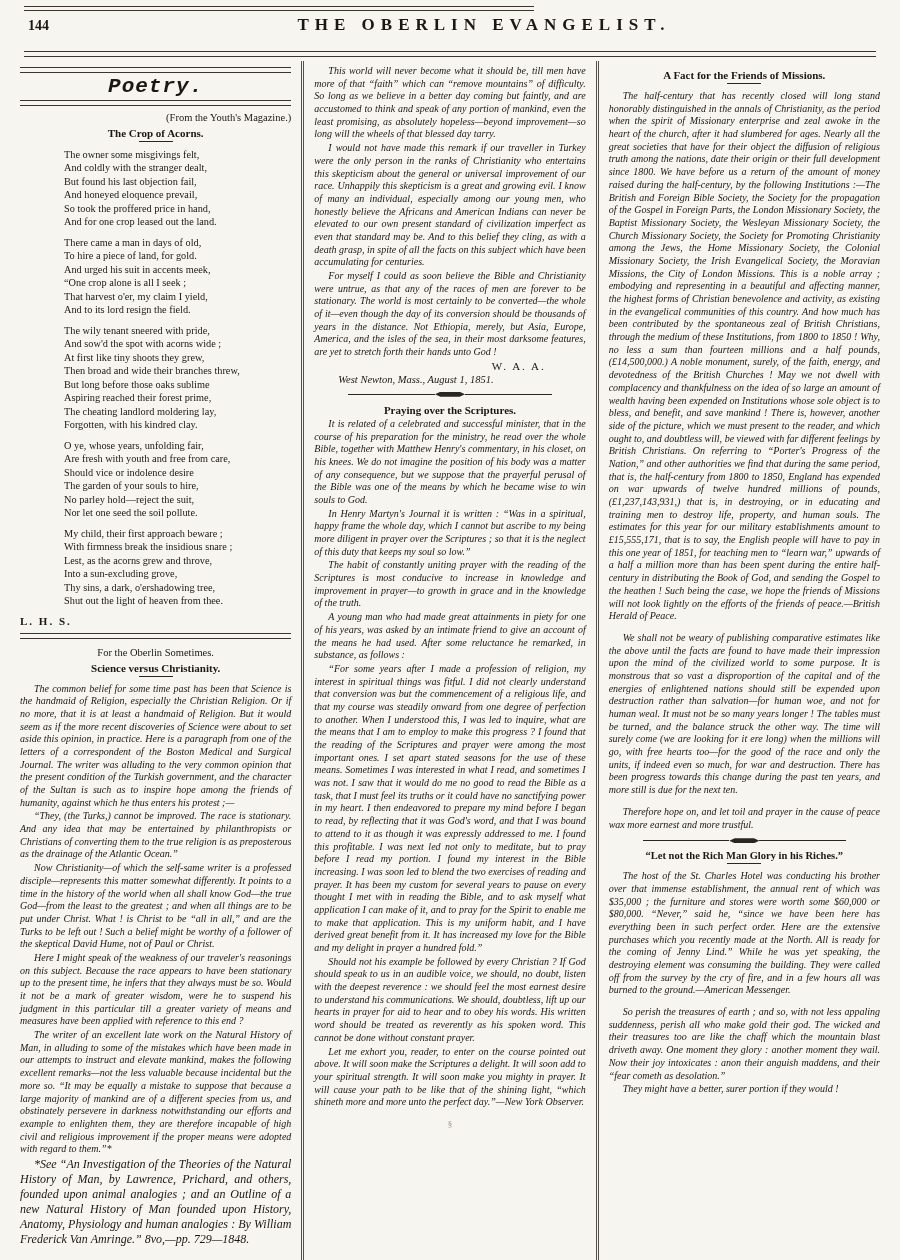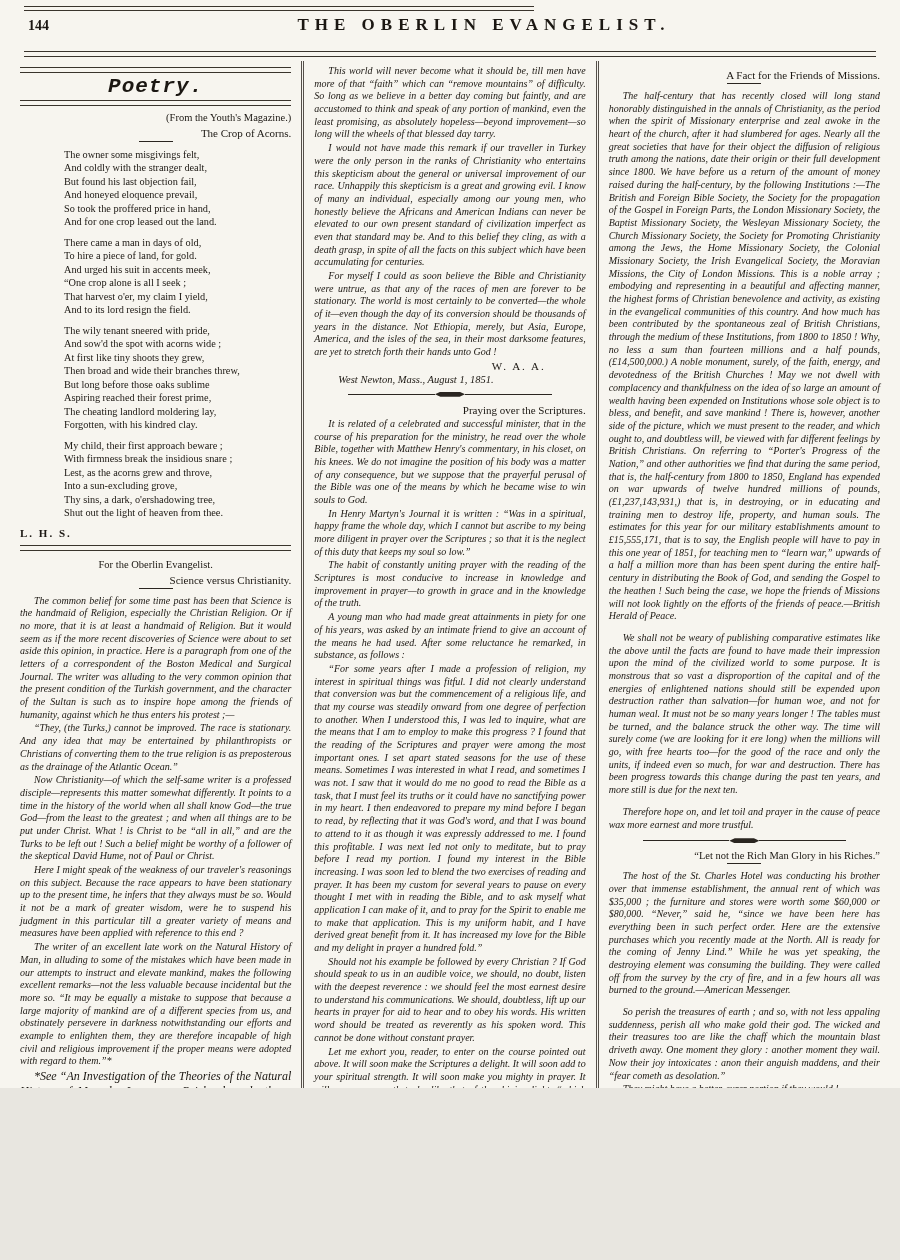--- a/index.html
+++ b/index.html
@@ -1,35 +1,35 @@
 <!DOCTYPE html>
 <html><head>
 <meta charset="utf-8">
 <style>
   html,body { margin:0; padding:0; }
   body { background:#e8e6e0; font-family:"Liberation Serif","DejaVu Serif",serif; }
   .page {
-    position:relative; width:900px; height:1088px; margin:0 auto;
+    position:relative; width:900px; height:1260px; margin:0 auto;
     background:#f7f5ef; color:#1b1712; overflow:hidden;
     box-sizing:border-box; padding:6px 10px 0 10px;
   }
   .top-frag { height:3px; border-top:1px solid #3a342c; border-bottom:1px solid #3a342c; width:58%; margin-left:14px; }
   .hdr { display:flex; align-items:baseline; height:30px; margin-top:4px; }
   .pageno { font-weight:bold; font-size:14px; width:170px; padding-left:18px; }
   .masthead { flex:1; text-align:center; font-size:17px; font-weight:bold; letter-spacing:6px; margin:0; transform:translateX(-60px); }
   .hdr-rule { height:4px; border-top:1px solid #3a342c; border-bottom:1px solid #3a342c; margin:6px 14px 0 14px; }
   .columns { display:flex; margin-top:4px; height:1208px; overflow:hidden; }
   .col { flex:1 1 0; padding:4px 10px 0 10px; overflow:hidden; }
   .col + .col { border-left:3px double #55504a; }
   p { margin:0 0 1px 0; font-size:10px; line-height:1.27; text-align:justify; text-indent:14px;font-style:italic; }
   .poetry-head { text-align:center; font-size:21px; font-weight:bold; font-style:italic; margin:2px 0;
                  font-family:Liberation Mono, monospace; letter-spacing:1px; }
   .dbl-rule { height:4px; border-top:1px solid #3a342c; border-bottom:1px solid #3a342c; margin:2px 0; }
   .source { text-align:right; font-size:10.5px; margin-top:6px; }
-  .article-title { text-align:right; font-size:11px; font-weight:normal; margin:4px 0 2px 0; }
+  .article-title { text-align:center; font-size:11px; font-weight:bold; margin:4px 0 2px 0; }
   .short-rule { width:34px; border-top:1px solid #2a2520; margin:2px auto 6px auto; }
   .stanza { white-space:pre-line; font-size:10.3px; line-height:1.31; margin:0 0 7px 44px; }
   .poem-sig { font-size:11px; font-weight:bold; letter-spacing:2px; padding-right:14px; margin-bottom:6px; }
   .byline { text-align:center; font-size:10.5px; margin-top:8px; }
   .footnote { font-size:12px; line-height:1.25; }
   .sig-right { text-align:right; font-size:11px; letter-spacing:2px; padding-right:40px; }
   .dateline { font-style:italic; font-size:10.5px; text-indent:24px; margin:2px 0 4px 0; }
   .orn { display:flex; align-items:center; margin:7px 34px; }
   .orn::before, .orn::after { content:""; flex:1; border-top:1px solid #2a2520; }
   .diamond { width:30px; height:5px; background:#2a2520; clip-path:polygon(0 50%,18% 0,82% 0,100% 50%,82% 100%,18% 100%); }
@@ -70,29 +70,35 @@
 That harvest o'er, my claim I yield,
 And to its lord resign the field.</div>
       <div class="stanza">The wily tenant sneered with pride,
 And sow'd the spot with acorns wide ;
 At first like tiny shoots they grew,
 Then broad and wide their branches threw,
 But long before those oaks sublime
 Aspiring reached their forest prime,
 The cheating landlord moldering lay,
 Forgotten, with his kindred clay.</div>
+      <div class="stanza">O ye, whose years, unfolding fair,
+Are fresh with youth and free from care,
+Should vice or indolence desire
+The garden of your souls to hire,
+No parley hold—reject the suit,
+Nor let one seed the soil pollute.</div>
       <div class="stanza">My child, their first approach beware ;
 With firmness break the insidious snare ;
 Lest, as the acorns grew and throve,
 Into a sun-excluding grove,
 Thy sins, a dark, o'ershadowing tree,
 Shut out the light of heaven from thee.</div>
       <div class="poem-sig">L. H. S.</div>
       <div class="dbl-rule"></div>
-      <div class="byline">For the Oberlin Evangelist.</div>
+      <div class="byline">For the Oberlin Sometimes.</div>
       <h3 class="article-title">Science versus Christianity.</h3>
       <div class="short-rule"></div>
       <p>The common belief for some time past has been that Science is the handmaid of Religion, especially the Christian Religion. Or if no more, that it is at least a handmaid of Religion. But it would seem as if the more recent discoveries of Science were about to set aside this opinion, in practice. Here is a paragraph from one of the letters of a correspondent of the Boston Medical and Surgical Journal. The writer was alluding to the very common opinion that the present condition of the Turkish government, and the character of the Sultan is such as to inspire hope among the friends of humanity, against which he thus enters his protest ;—</p>
       <p>“They, (the Turks,) cannot be improved. The race is stationary. And any idea that may be entertained by philanthropists or Christians of converting them to the true religion is as preposterous as the drainage of the Atlantic Ocean.”</p>
       <p>Now Christianity—of which the self-same writer is a professed disciple—represents this matter somewhat differently. It points to a time in the history of the world when all shall know God—the true God—from the least to the greatest ; and when all things are to be put under Christ. What ! is Christ to be “all in all,” and are the Turks to be left out ! Such a belief might be worthy of a follower of the skeptical David Hume, not of Paul or Christ.</p>
       <p>Here I might speak of the weakness of our traveler's reasonings on this subject. Because the race appears to have been stationary up to the present time, he infers that they always must be so. Would it not be a mark of greater wisdom, were he to suspend his judgment in this particular till a greater variety of means and measures have been applied with reference to this end ?</p>
       <p>The writer of an excellent late work on the Natural History of Man, in alluding to some of the mistakes which have been made in our attempts to instruct and elevate mankind, makes the following excellent remarks—not the less valuable because incidental but the more so. “It may be equally a mistake to suppose that because a large majority of mankind are of a different species from us, and obstinately persevere in darkness notwithstanding our efforts and example to enlighten them, they are therefore incapable of high civil and religious improvement if the proper means were adopted with regard to them.”*</p>
       <p class="footnote">*See “An Investigation of the Theories of the Natural History of Man, by Lawrence, Prichard, and others, founded upon animal analogies ; and an Outline of a new Natural History of Man founded upon History, Anatomy, Physiology and human analogies : By William Frederick Van Amringe.” 8vo,—pp. 729—1848.</p>
     </section>
 

